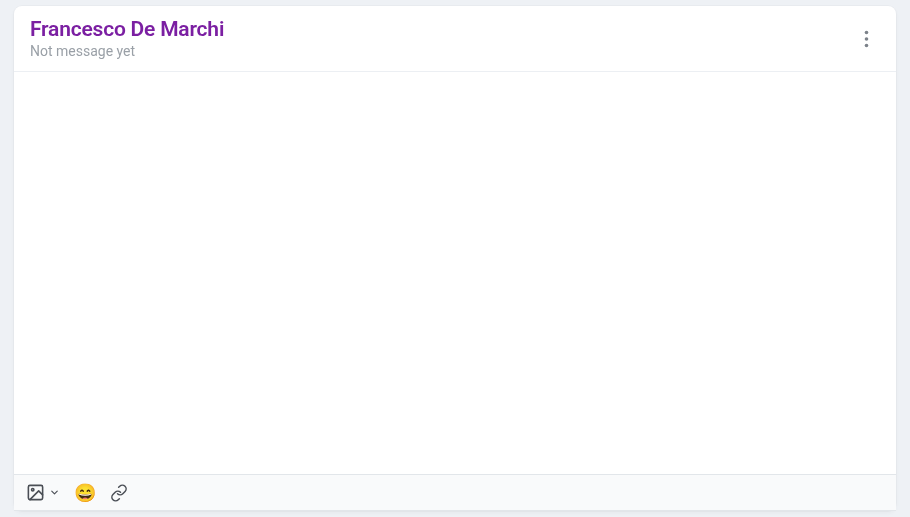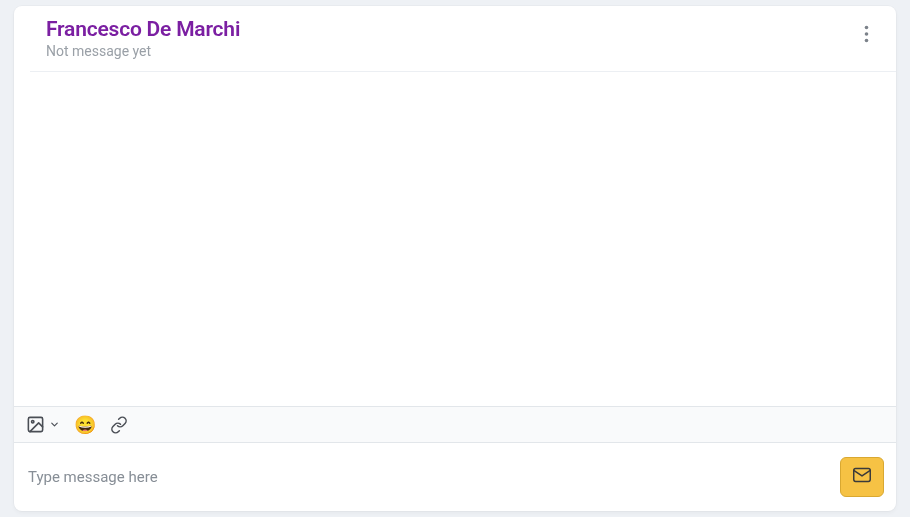--- a/index.html
+++ b/index.html
@@ -18,24 +18,23 @@
     height: 505px;
     background: #ffffff;
     border-radius: 8px;
     box-shadow: 0 0 0 1px rgba(0,0,0,0.02), 0 2px 4px rgba(0,0,0,0.04);
     display: flex;
     flex-direction: column;
   }
   .header {
     padding: 10px 16px 12px 16px;
     display: flex;
-    align-items: flex-start;
+    align-items: center;
     justify-content: space-between;
     border-bottom: 1px solid #eceff3;
-    margin-left: 16px;
   }
   .header-left {
     display: flex;
     flex-direction: column;
   }
   .title {
     font-size: 21px;
     font-weight: 600;
     color: #7b1fa2;
     line-height: 1.25;
@@ -170,27 +169,16 @@
       <div class="tb-group">
         <span class="tb-icon">
           <svg width="18" height="18" viewBox="0 0 24 24" fill="none" stroke="currentColor" stroke-width="2" stroke-linecap="round" stroke-linejoin="round">
             <path d="M10 13a5 5 0 0 0 7.07 0l3-3a5 5 0 0 0-7.07-7.07l-1.5 1.5"></path>
             <path d="M14 11a5 5 0 0 0-7.07 0l-3 3a5 5 0 0 0 7.07 7.07l1.5-1.5"></path>
           </svg>
         </span>
       </div>
     </div>
 
-    <div class="compose-row">
-      <input type="text" class="msg-input" placeholder="Type message here" style="">
-      <div class="send-btn">
-        <span>
-          <svg width="22" height="22" viewBox="0 0 24 24" fill="none" stroke="currentColor" stroke-width="1.6" stroke-linecap="round" stroke-linejoin="round">
-            <rect x="3" y="5" width="18" height="14" rx="2"></rect>
-            <path d="M3 7l9 6 9-6"></path>
-          </svg>
-        </span>
-      </div>
-    </div>
 
   </div>
 
 </div>
 
 </body></html>

